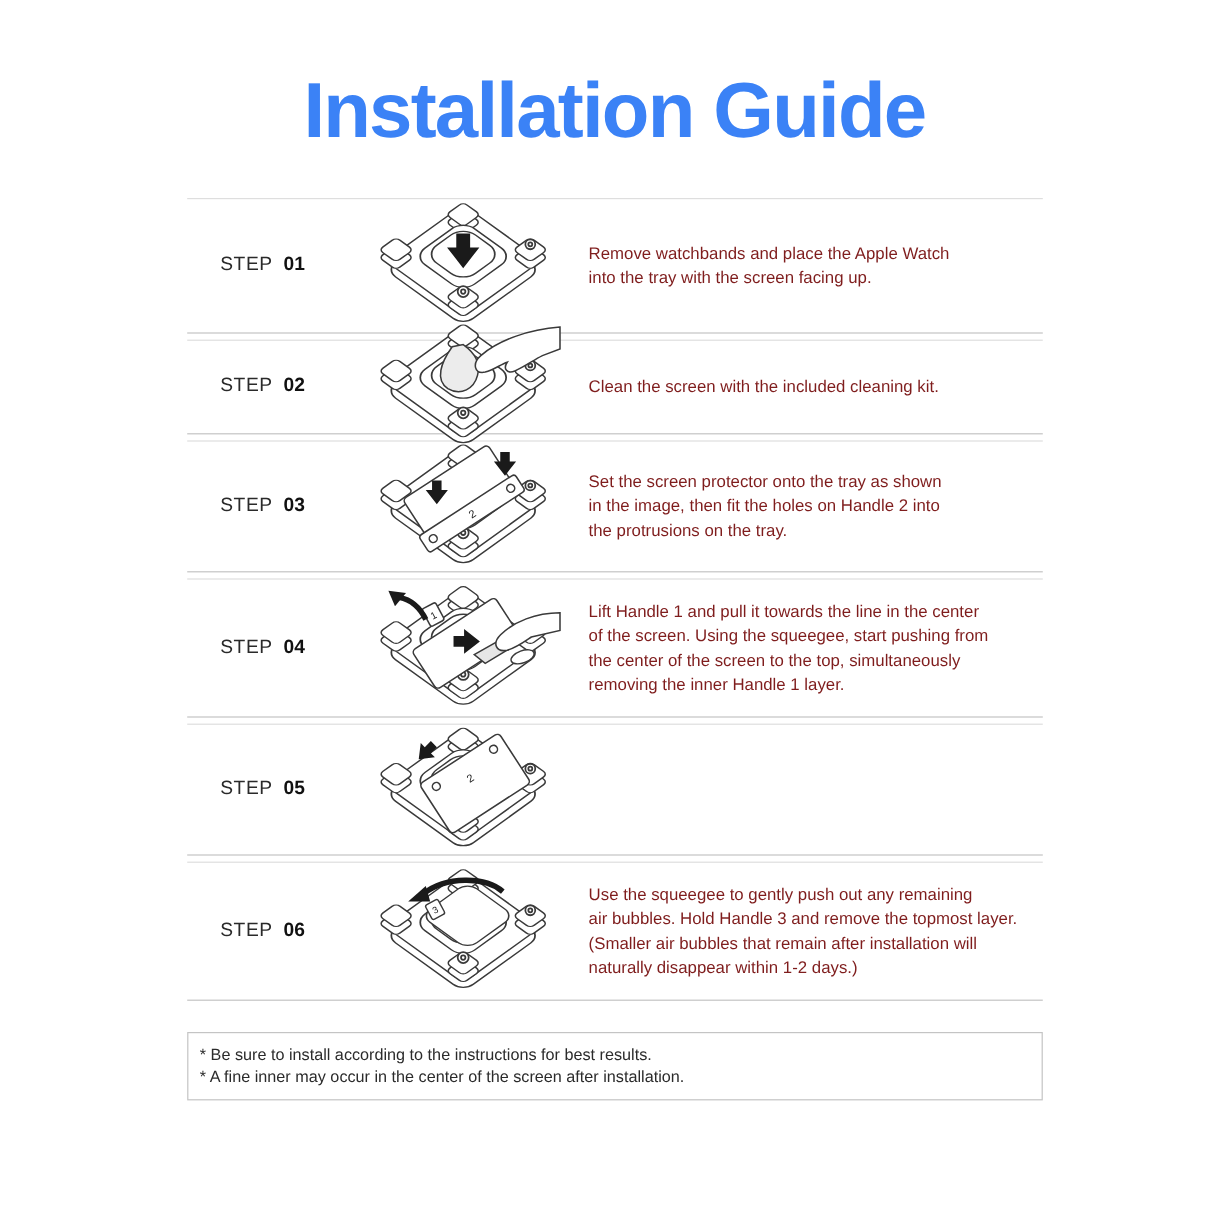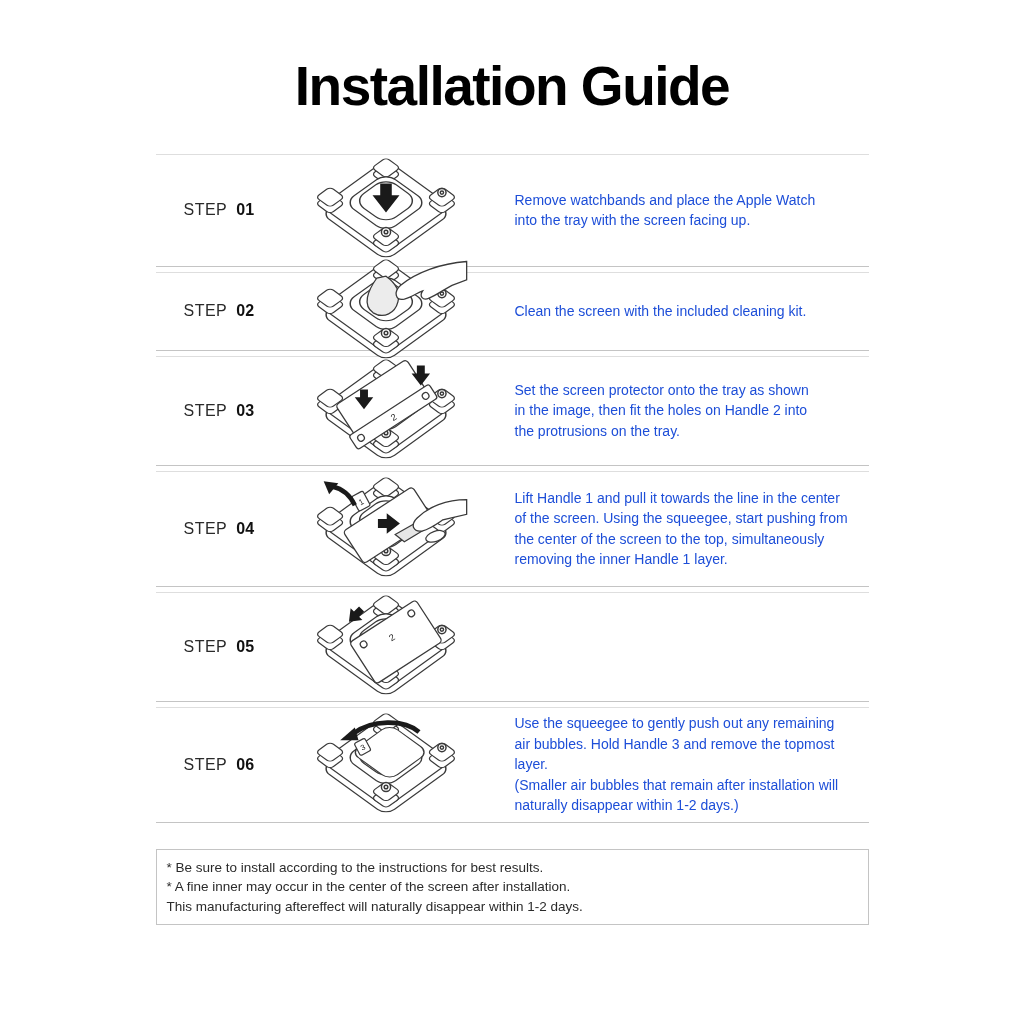--- a/index.html
+++ b/index.html
@@ -2,34 +2,34 @@
 <html><head>
 <meta charset="utf-8">
 <style>
   html,body{margin:0;padding:0;background:#fff;}
   .page{
     width:1024px;height:1024px;background:#fff;overflow:hidden;
     font-family:"Liberation Sans",sans-serif;color:#2b2b2b;position:relative;
   }
   .title{
     margin:0;padding-top:56px;padding-bottom:0;text-align:center;
-    font-size:55px;font-weight:800;letter-spacing:-1.5px;color:#000000;line-height:1.1;
+    font-size:65px;font-weight:800;letter-spacing:-1.5px;color:#3b82f6;line-height:1.1;
   }
   .content{width:713px;margin:37px auto 0 auto;}
   .step-row{
     display:flex;align-items:center;box-sizing:border-box;
     border-top:1px solid #dedede;border-bottom:1px solid #c4c4c4;margin-bottom:5px;
   }
   .r1{height:113px}.r2{height:79px}.r3{height:110px}.r4{height:116px}.r5{height:110px}.r6{height:116px}
   .col-label{flex:0 0 135px;box-sizing:border-box;padding-left:28px;white-space:nowrap;}
   .step-word{font-size:16px;font-weight:400;letter-spacing:0.5px;color:#2a2a2a;}
   .step-num{font-size:16px;font-weight:800;margin-left:9px;color:#111;}
   .col-fig{flex:0 0 190px;display:flex;justify-content:center;align-items:center;}
   .col-desc{flex:1;box-sizing:border-box;padding-left:10px;}
-  .desc{font-size:14px;line-height:20.5px;color:#1d4ed8;white-space:pre-line;margin-left:24px;}
+  .desc{font-size:14px;line-height:20.5px;color:#7f1d1d;white-space:pre-line;}
   .footer-box{
     box-sizing:border-box;margin-top:26px;border:1px solid #c4c4c4;
     padding:8px 10px;
   }
   .footer-line{font-size:13.5px;line-height:19.5px;color:#2b2b2b;}
   svg text{font-family:"Liberation Sans",sans-serif;fill:#222;}
   .fig{display:block;}
 </style>
 </head>
 <body>
@@ -214,17 +214,16 @@
           <div class="desc">Use the squeegee to gently push out any remaining
 air bubbles. Hold Handle 3 and remove the topmost layer.
 (Smaller air bubbles that remain after installation will
 naturally disappear within 1-2 days.)</div>
         </div>
     </div>
 
     <div class="footer-box">
       <div class="footer-line">* Be sure to install according to the instructions for best results.</div>
       <div class="footer-line">* A fine inner may occur in the center of the screen after installation.</div>
-      <div class="footer-line">This manufacturing aftereffect will naturally disappear within 1-2 days.</div>
     </div>
 
   </div>
 </div>
 
 </body></html>

